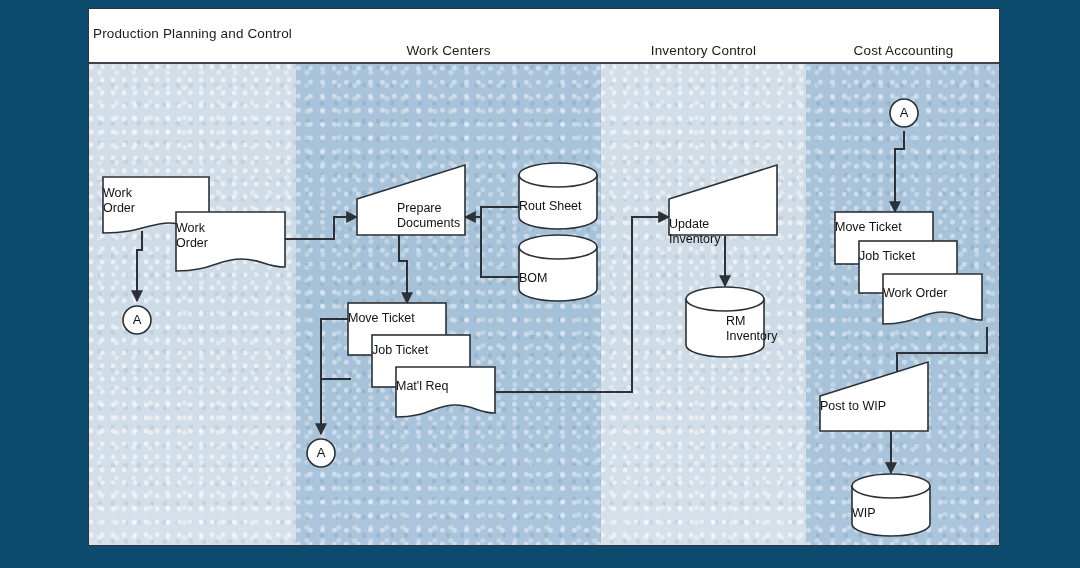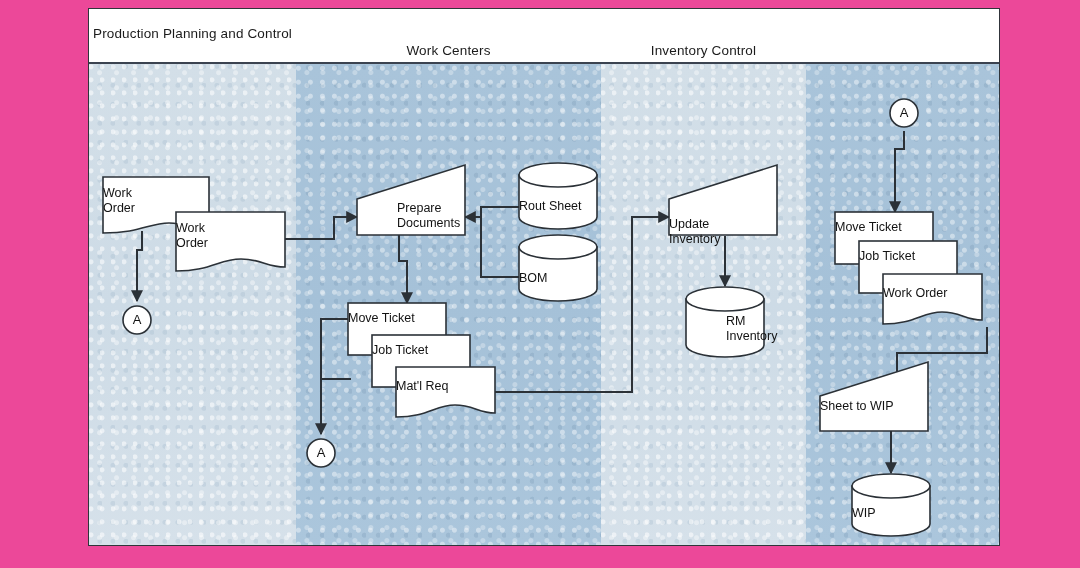--- a/index.html
+++ b/index.html
@@ -9,21 +9,21 @@
     width: 1080px;
     height: 568px;
     overflow: hidden;
     font-family: "Liberation Sans", sans-serif;
   }
 
   #canvas {
     position: relative;
     width: 1080px;
     height: 568px;
-    background: #ec4899;
+    background: #0c4a6e;
   }
 
   
   #diagram-frame {
     position: absolute;
     left: 88px;
     top: 8px;
     width: 912px;
     height: 538px;
     border: 1.5px solid #30343a;
@@ -120,20 +120,21 @@
 
 <div id="canvas">
 
   <div id="diagram-frame">
 
     <div id="header-band">
       <div class="col-header" style="left:0px; top:16px; width:207px;">Production Planning
 and Control</div>
       <div class="col-header" style="left:512px; top:33px; width:205px;">Inventory Control</div>
       <div class="col-header" style="left:207px; top:33px; width:305px;">Work Centers</div>
+      <div class="col-header" style="left:717px; top:33px; width:195px;">Cost Accounting</div>
     </div>
 
     <div id="lanes">
       <div class="lane light" style="left:0px; width:207px;"></div>
       <div class="lane dark" style="left:207px; width:305px;"></div>
       <div class="lane light" style="left:512px; width:205px;"></div>
       <div class="lane dark" style="left:717px; width:195px;"></div>
     </div>
 
     <svg id="vector" viewBox="0 0 912 538">
@@ -252,18 +253,18 @@
 Inventory</div>
 
     <div class="conn-label" style="left:801px; top:96px; width:28px;">A</div>
 
     <div class="node-label" style="left:746px; top:211px; width:98px;">Move Ticket</div>
 
     <div class="node-label" style="left:770px; top:240px; width:98px;">Job Ticket</div>
 
     <div class="node-label" style="left:794px; top:277px; width:99px;">Work Order</div>
 
-    <div class="node-label" style="left:731px; top:390px; width:108px;">Sheet to WIP</div>
+    <div class="node-label" style="left:731px; top:390px; width:108px;">Post to WIP</div>
 
     <div class="node-label" style="left:763px; top:497px; width:78px;">WIP</div>
 
   </div>
 </div>
 
 </body></html>

